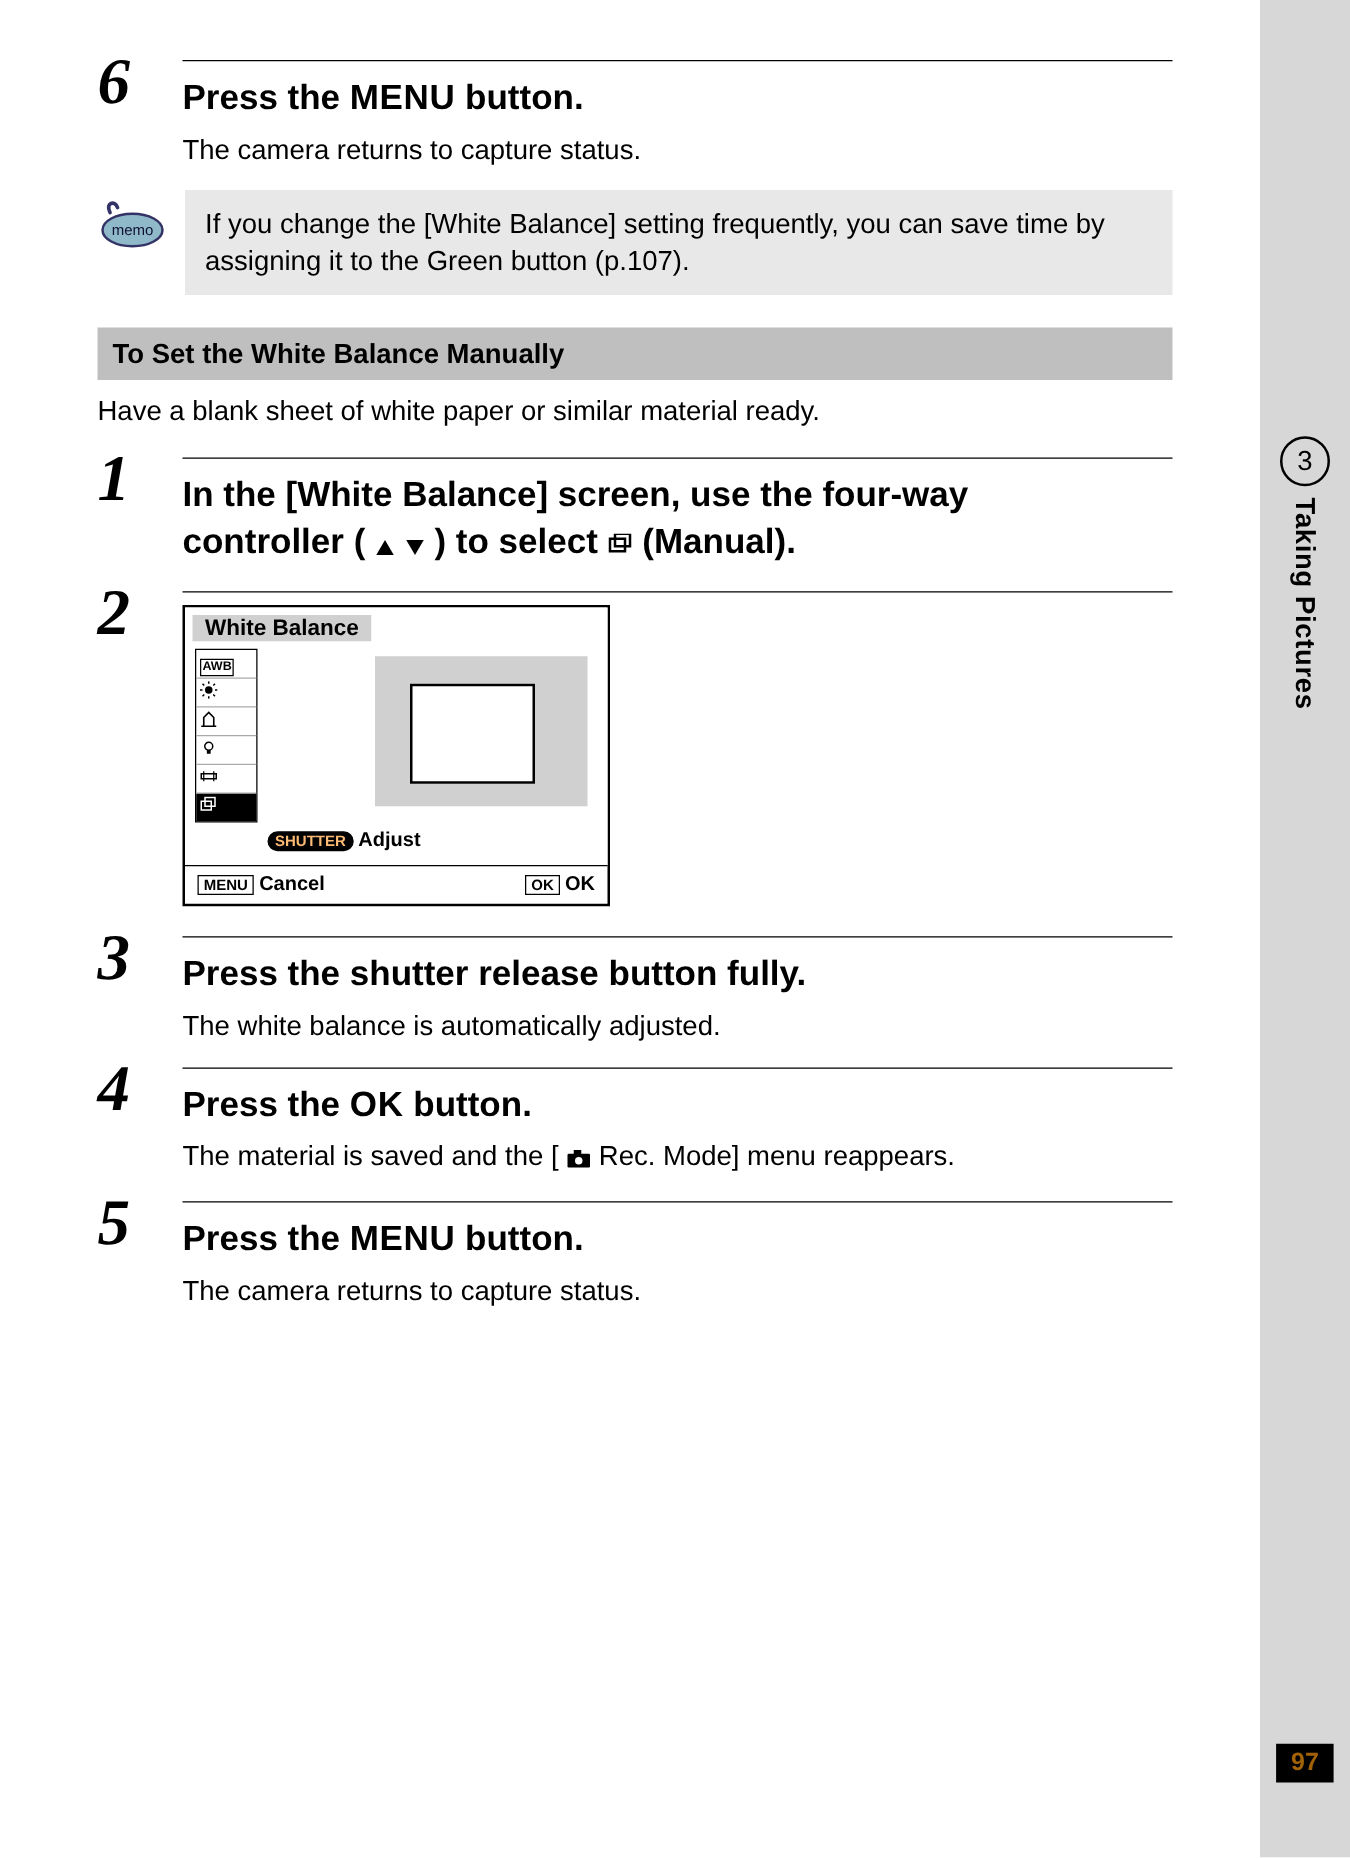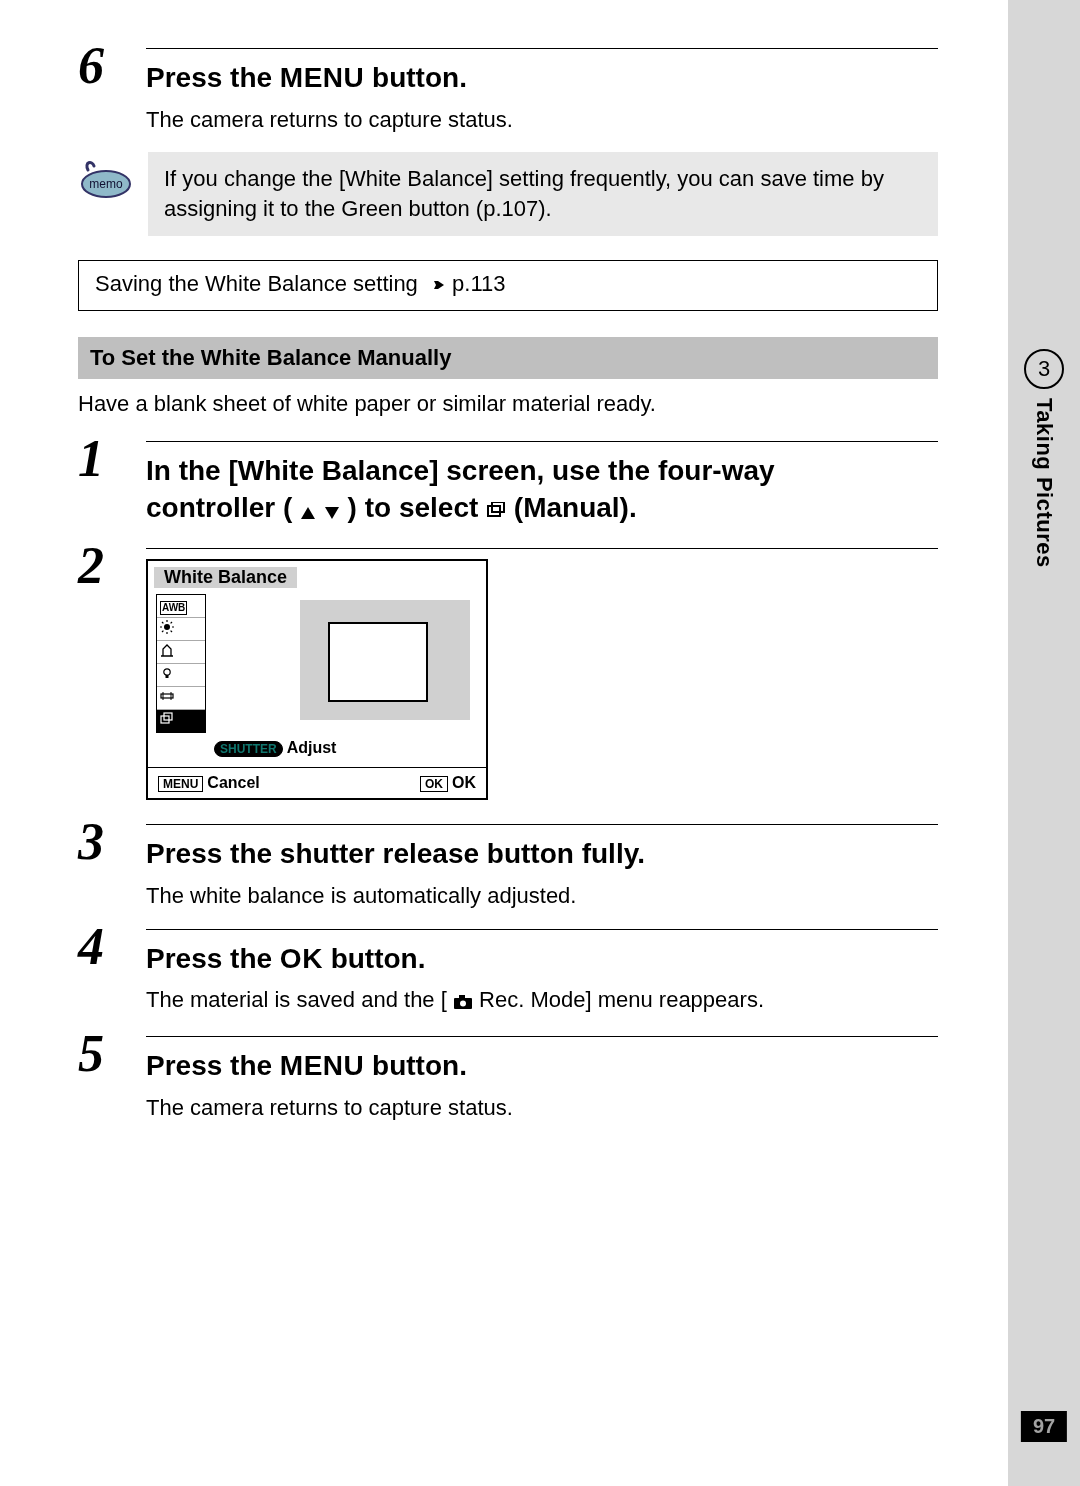--- a/index.html
+++ b/index.html
@@ -1,20 +1,20 @@
 <!DOCTYPE html>
 <html><head>
 <meta charset="utf-8">
 <style>
   html,body{margin:0;padding:0;background:#fff;font-family:Arial,Helvetica,sans-serif;color:#000}
   .page{width:1080px;height:1486px;position:relative;box-sizing:border-box}
   .sidebar{position:absolute;right:0;top:0;width:72px;height:1486px;background:#d7d7d7}
   .chapter-circle{position:absolute;top:349px;left:50%;transform:translateX(-50%);width:36px;height:36px;border:2px solid #000;border-radius:50%;display:flex;align-items:center;justify-content:center;font-size:22px}
   .chapter-label{position:absolute;top:398px;left:50%;transform:translateX(-50%) rotate(0);writing-mode:vertical-rl;font-size:22px;font-weight:bold;letter-spacing:.5px}
-  .page-num{position:absolute;bottom:44px;left:50%;transform:translateX(-50%);background:#000;color:#a3a3a3;font-size:20px;font-weight:bold;padding:4px 12px}
+  .page-num{position:absolute;bottom:60px;left:50%;transform:translateX(-50%);background:#000;color:#a16207;font-size:20px;font-weight:bold;padding:4px 12px}
   .content{position:absolute;left:78px;top:40px;width:860px}
   .step{position:relative;padding-left:68px;margin-top:8px}
   .step-num{position:absolute;left:0;top:-12px;font-size:52px;font-weight:bold;font-style:italic;font-family:Georgia,"Times New Roman",serif}
   .step-rule{border-top:1.5px solid #000;margin-bottom:10px}
   .step-head{font-size:28px;font-weight:bold;line-height:1.35;margin-bottom:8px}
   .step-body{font-size:22px;line-height:1.35}
   .label-pill{display:inline-block;font-weight:bold;letter-spacing:.5px}
   .memo-row{display:flex;align-items:flex-start;gap:14px;margin-top:18px}
   .memo-icon{flex:0 0 auto;margin-top:4px}
   .memo-box{flex:1;background:#e8e8e8;font-size:22px;line-height:1.35;padding:12px 16px}
@@ -27,21 +27,21 @@
   .wb-figure{flex:0 0 auto;width:338px;border:2px solid #000;font-family:Arial,Helvetica,sans-serif}
   .wb-top{background:#fff;padding:6px 0 10px 0}
   .wb-title{background:#d0d0d0;display:inline-block;font-weight:bold;font-size:18px;padding:0 10px;margin:0 4px 6px 6px}
   .wb-row{display:flex;align-items:flex-start;gap:12px;padding:0 8px}
   .wb-icons{width:48px;border:1px solid #000;font-size:14px}
   .wb-icons div{border-bottom:1px solid #aaa;padding:2px 3px;height:18px;line-height:18px;}
   .wb-icons div:last-child{border-bottom:none;background:#000;color:#fff}
   .wb-preview{width:170px;height:120px;background:#d0d0d0;position:relative;margin-top:6px;margin-left:auto;margin-right:8px}
   .wb-preview .inner{position:absolute;left:28px;top:22px;width:96px;height:76px;border:2px solid #000;background:#fff}
   .wb-adjust{font-size:16px;font-weight:bold;margin:6px 0 0 66px}
-  .wb-adjust .chip{display:inline-block;border:1.5px solid #000;border-radius:10px;background:#000;color:#0f766e;font-size:12px;padding:0 5px;margin-right:4px}
+  .wb-adjust .chip{display:inline-block;border:1.5px solid #000;border-radius:10px;background:#000;color:#fdba74;font-size:12px;padding:0 5px;margin-right:4px}
   .wb-footer{border-top:1.5px solid #000;display:flex;justify-content:space-between;align-items:flex-end;padding:6px 10px;font-size:16px;font-weight:bold}
   .chip-outline{display:inline-block;border:1.5px solid #000;font-size:12px;padding:0 4px;margin-right:4px}
   .awb{font-size:10px;font-weight:bold;border:1px solid #000;display:inline-block;padding:0 1px;line-height:12px}
   svg{display:inline-block}
 </style>
 </head>
 <body>
 
 <div class="page">
   <div class="sidebar">
@@ -65,29 +65,20 @@
       <span class="memo-icon">
         <svg width="56" height="44" viewBox="0 0 56 44">
           <ellipse cx="28" cy="28" rx="24" ry="13" fill="#8fb9c9" stroke="#336" stroke-width="2"></ellipse>
           <path d="M10 14 C 6 6, 14 4, 16 10" fill="none" stroke="#336" stroke-width="3" stroke-linecap="round"></path>
           <text x="28" y="32" font-size="12" font-family="Arial" text-anchor="middle" fill="#113">memo</text>
         </svg>
       </span>
       <div class="memo-box">If you change the [White Balance] setting frequently, you can save time by assigning it to the Green button (p.107).</div>
     </div>
 
-    <div class="crossref">
-      <span>Saving the White Balance setting </span>
-      <span class="inline-icon">
-        <svg width="22" height="18" viewBox="0 0 22 18">
-            <path d="M2 9h10l-2-4h4l6 4-6 4h-4l2-4H2z" fill="#000"></path>
-          </svg>
-      </span>
-      <span>p.113</span>
-    </div>
 
     <div class="section-bar">To Set the White Balance Manually</div>
     <div class="intro">Have a blank sheet of white paper or similar material ready.</div>
 
     <div class="step" style="margin-top:22px">
       <div class="step-num">1</div>
       <div class="step-rule"></div>
       <div class="step-head">
         <span>In the [White Balance] screen, use the four-way</span><br>
         <span>controller (</span>

